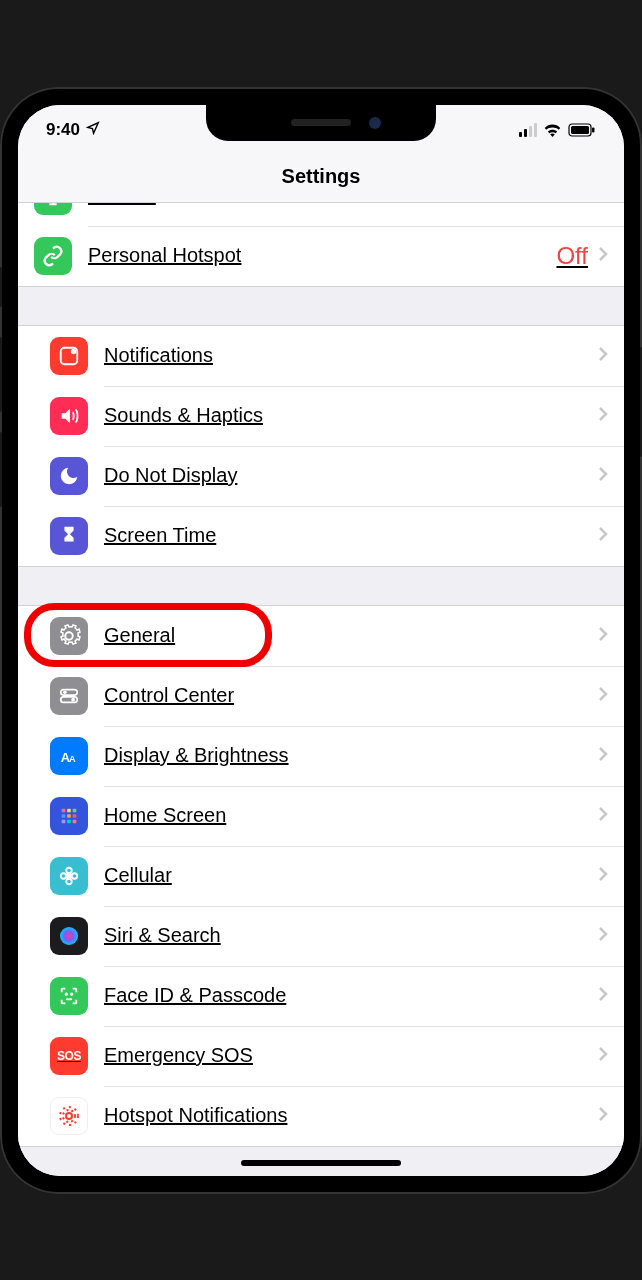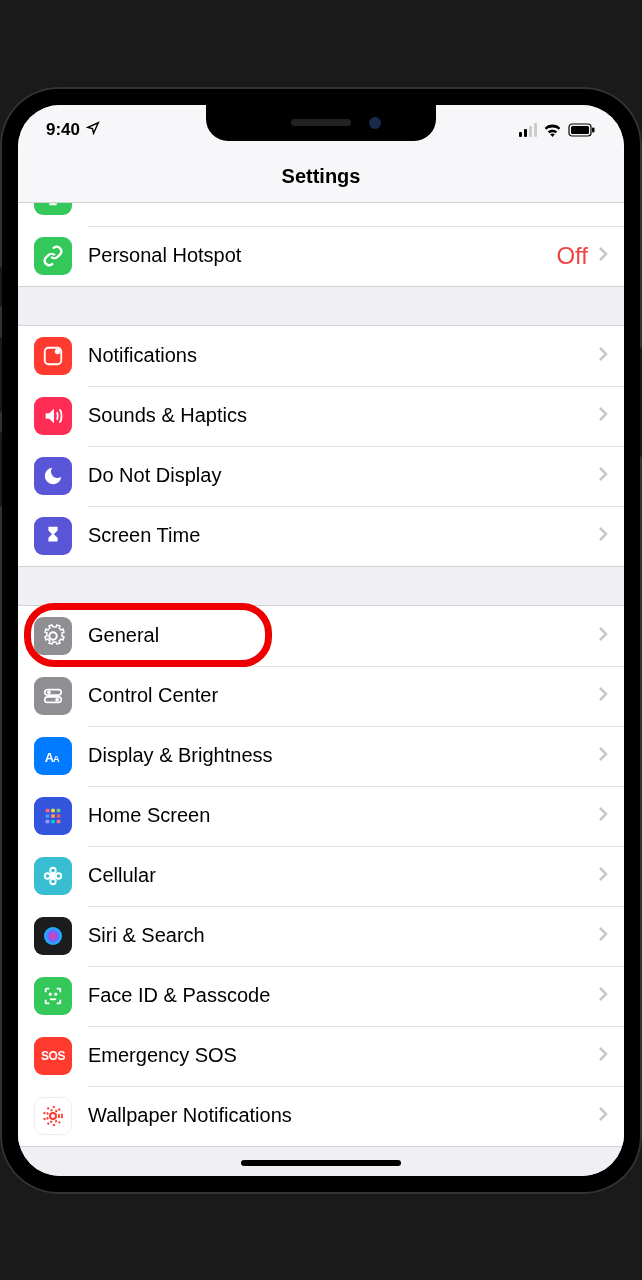--- a/index.html
+++ b/index.html
@@ -115,27 +115,28 @@
       position: absolute;
       top: 98px;
       bottom: 0;
       width: 100%;
       overflow: hidden;
       background: #efeff4;
     }
     .scroll-inner {
       position: relative;
       top: -38px;
+      text-decoration: underline;
     }
     .section {
       background: #fff;
       border-top: 1px solid #d1d1d6;
       border-bottom: 1px solid #d1d1d6;
     }
-    .section + .section { margin-top: 38px; }
+    .section + .section { margin-top: 38px; padding-left: 16px; }
     .row {
       display: flex;
       align-items: center;
       padding: 11px 16px 11px 16px;
       min-height: 60px;
       position: relative;
     }
     .row + .row::before {
       content: "";
       position: absolute;
@@ -438,21 +439,21 @@
                 </svg></span>
           </div>
           <div class="row">
             <div class="row-icon" style="background:#fff;border:1px solid #eee">
               <svg width="24" height="24" viewBox="0 0 24 24" fill="none" stroke="#ff3b30" stroke-width="2">
                   <circle cx="12" cy="12" r="3"></circle>
                   <circle cx="12" cy="12" r="6" stroke-dasharray="2 3"></circle>
                   <circle cx="12" cy="12" r="9" stroke-dasharray="2 4"></circle>
                 </svg>
             </div>
-            <div class="row-label">Wallpaper Notifications</div>
+            <div class="row-label">Hotspot Notifications</div>
             <span class="chevron"><svg width="10" height="16" viewBox="0 0 10 16" fill="none" stroke="#c7c7cc" stroke-width="2.5">
                   <path d="M2 2l6 6-6 6"></path>
                 </svg></span>
           </div>
         </div>
 
       </div>
     </div>
 
     <div class="home-indicator"></div>

